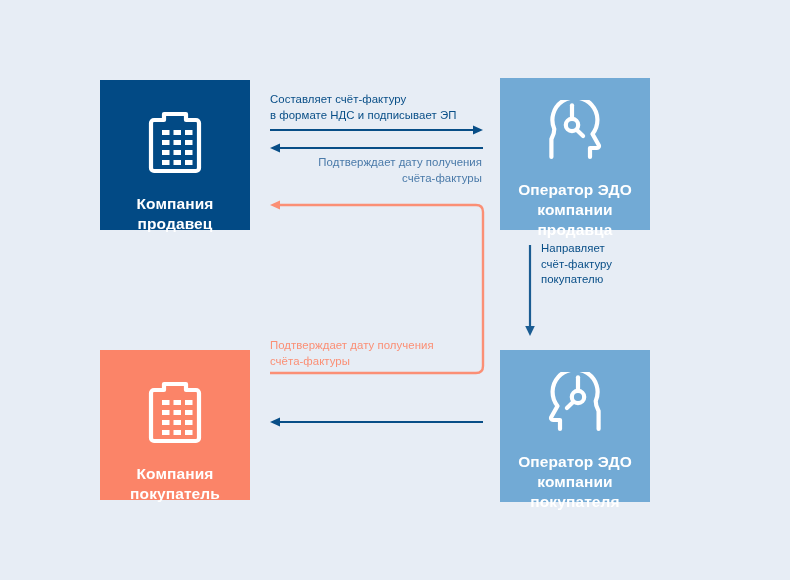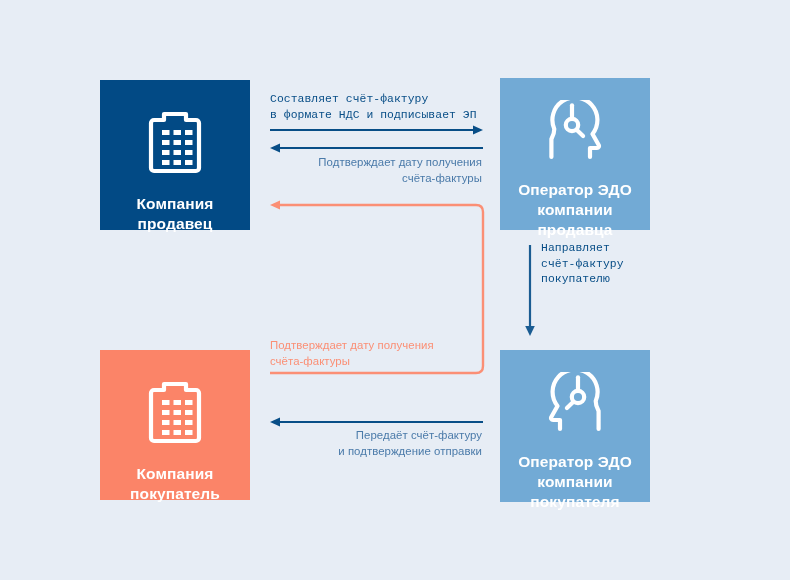--- a/index.html
+++ b/index.html
@@ -70,21 +70,21 @@
   #box-op-buyer .box-label { margin-top: 10px; }
 
   
   .caption {
     position: absolute;
     font-size: 11.4px;
     line-height: 1.36;
     white-space: pre-line;
     letter-spacing: 0.05px;
   }
-  .cap-dark   { color: #084e87; font-family: Liberation Mono, monospace; }
+  .cap-dark   { color: #084e87; }
   .cap-mid    { color: #4a7aa9; }
   .cap-orange { color: #fb8f75; }
   .align-left  { text-align: left; }
   .align-right { text-align: right; }
 
   #cap-compose   { left: 270px; top: 92px;  width: 215px; }
   #cap-confirm1  { left: 270px; top: 155px; width: 212px; }
   #cap-confirm2  { left: 270px; top: 338px; width: 215px; }
   #cap-transfer  { left: 270px; top: 428px; width: 212px; }
   #cap-forward   { left: 541px; top: 241px; width: 120px; }
@@ -222,16 +222,14 @@
   <div class="caption cap-mid align-right" id="cap-confirm1">Подтверждает дату получения
 счёта-фактуры</div>
 
   <div class="caption cap-dark align-left" id="cap-forward">Направляет
 счёт-фактуру
 покупателю</div>
 
   <div class="caption cap-orange align-left" id="cap-confirm2">Подтверждает дату получения
 счёта-фактуры</div>
 
-  <div class="caption cap-mid align-right" id="cap-transfer">Передаёт счёт-фактуру
-и подтверждение отправки</div>
 
 </div>
 
 </body></html>

